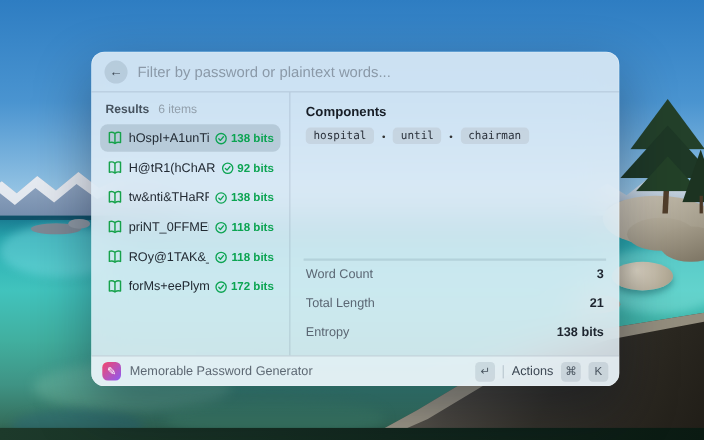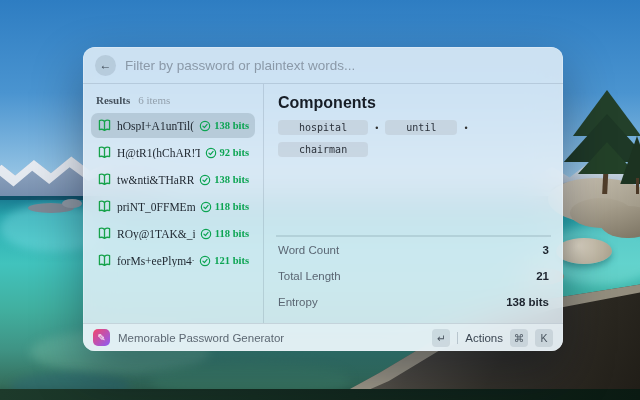--- a/index.html
+++ b/index.html
@@ -57,36 +57,36 @@
     display:flex; align-items:center; justify-content:center; font-size:12px; color:#39434e; cursor:default; flex:0 0 auto; }
   .filter-input { flex:1; border:none; outline:none; background:transparent; font-family:"Liberation Sans",sans-serif;
     font-size:13.5px; color:#1f2630; }
   .filter-input::placeholder { color:#8b99a8; }
   .dropdown { flex:0 0 auto; display:flex; align-items:center; gap:6px; height:26px; padding:0 9px; min-width:160px;
     background:rgba(252,254,255,.55); border:1px solid rgba(130,150,168,.45); border-radius:7px; font-size:12px; color:#222a34; }
   .dropdown .chev { margin-left:auto; font-size:9px; color:#5a6673; }
   .hdr-divider { height:1px; background:rgba(40,60,80,.14); flex:0 0 auto; }
 
   .body { flex:1; display:flex; min-height:0; }
-  .list { width:180px; flex:0 0 auto; padding:7px 8px 8px; display:flex; flex-direction:column;font-family:Liberation Serif, serif; }
+  .list { width:180px; flex:0 0 auto; padding:7px 8px 8px; display:flex; flex-direction:column; }
   .list-head { display:flex; gap:8px; padding:3px 5px 7px; font-size:11px; }
   .list-head .t1 { color:#46525e; font-weight:700; }
   .list-head .t2 { color:#93a0ac; }
   .row { display:flex; align-items:center; gap:5px; height:25px; padding:0 6px; border-radius:7px; margin-bottom:2px; }
   .row.selected { background:rgba(125,145,160,.32); }
   .row .book { flex:0 0 auto; color:#17a24b; display:flex; }
   .row .pw { flex:1; min-width:0; font-size:11.5px; font-weight:500; color:#222a33; white-space:nowrap; overflow:hidden; }
   .badge { flex:0 0 auto; display:flex; align-items:center; gap:3px; color:#0ca452; font-size:10.5px; font-weight:700; }
   .v-divider { width:1px; background:rgba(40,60,80,.14); flex:0 0 auto; }
 
   .detail { flex:1; display:flex; flex-direction:column; padding:10px 14px 8px; min-width:0; }
-  .comp-title { font-size:16px; font-weight:700; color:#171d26; }
+  .comp-title { font-size:12px; font-weight:700; color:#171d26; }
   .tags { display:flex; align-items:center; gap:7px; margin-top:8px; flex-wrap:wrap; }
   .tag { font-family:"DejaVu Sans Mono",monospace; font-size:10px; color:#2a313a;
-    background:rgba(190,200,210,.55); border-radius:4px; padding:2px 21px; }
+    background:rgba(190,200,210,.55); border-radius:4px; padding:2px 7px; }
   .dot { color:#333; font-size:9px; }
   .spacer { flex:1; }
   .meta-div { height:1px; background:rgba(40,60,80,.13); margin:0 -2px; }
   .meta-row { display:flex; align-items:center; justify-content:space-between; padding:7px 0; }
   .meta-row .lab { font-size:11.5px; color:#5b6673; }
   .meta-row .val { font-size:11.5px; color:#1d242e; font-weight:600; }
   .strength-badge { background:rgba(45,165,100,.17); color:#1c9c5f; font-size:11.5px; font-weight:700;
     padding:3px 9px; border-radius:6px; }
 
   .ftr { flex:0 0 auto; height:28px; border-top:1px solid rgba(40,60,80,.15); background:rgba(235,242,247,.65);
@@ -244,21 +244,21 @@
               <path d="M8 3.6 C6.4 2.3 4.2 2.1 2.6 2.7 V12.4 C4.2 11.8 6.4 12 8 13.2 C9.6 12 11.8 11.8 13.4 12.4 V2.7 C11.8 2.1 9.6 2.3 8 3.6 Z"></path>
               <path d="M8 3.6 V13.2"></path>
             </svg>
           </span>
         <span class="pw">forMs+eePlym4+CH</span>
         <span class="badge">
             <svg width="12" height="12" viewBox="0 0 16 16" fill="none" stroke="currentColor" stroke-width="1.6">
               <circle cx="8" cy="8" r="6.2"></circle>
               <path d="M5.2 8.2 L7.2 10.2 L10.8 5.8" stroke-linecap="round" stroke-linejoin="round"></path>
             </svg>
-            <span>121 bits</span>
+            <span>172 bits</span>
           </span>
       </div>
     </div>
 
     <div class="v-divider"></div>
 
     <div class="detail">
       <div class="comp-title">Components</div>
       <div class="tags">
         <span class="tag">hospital</span>

